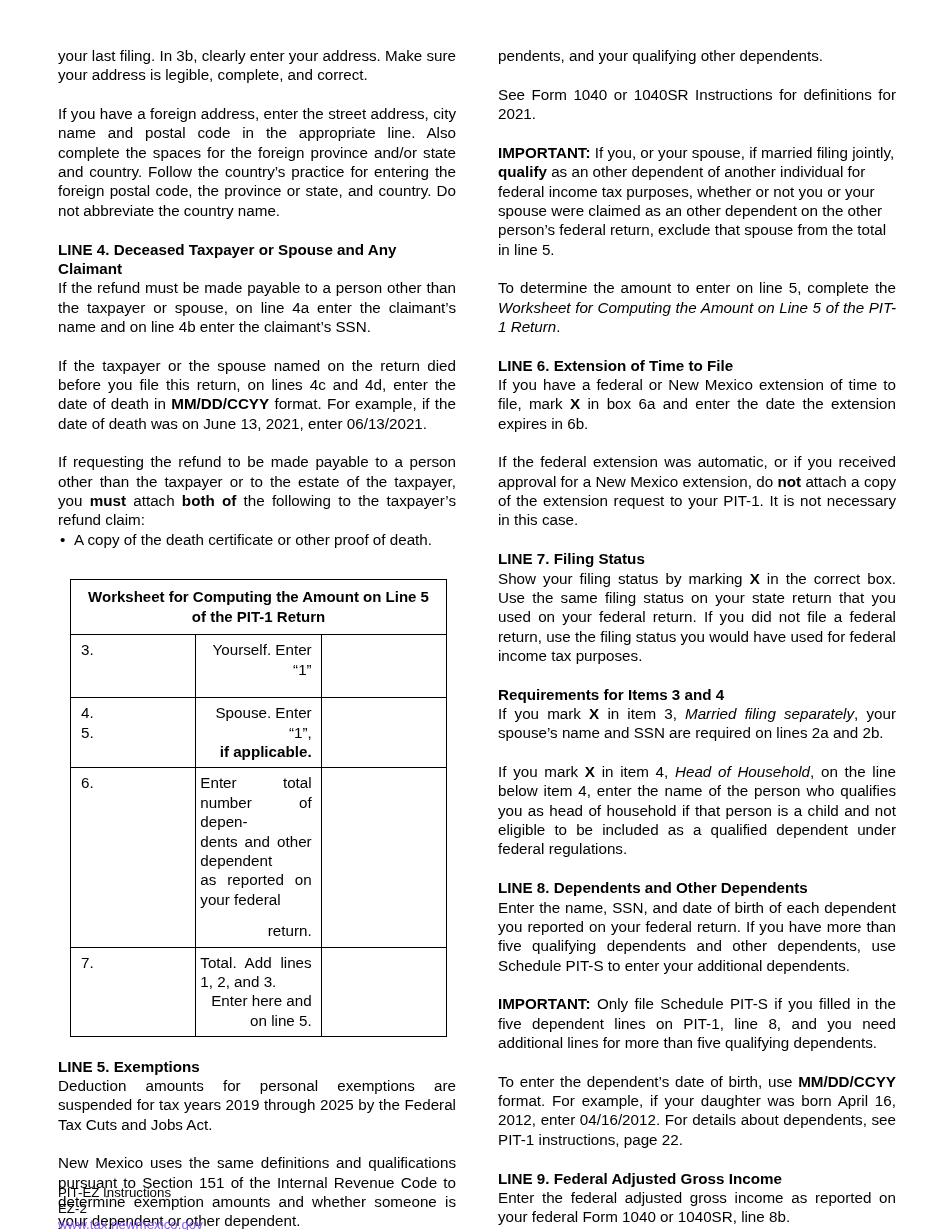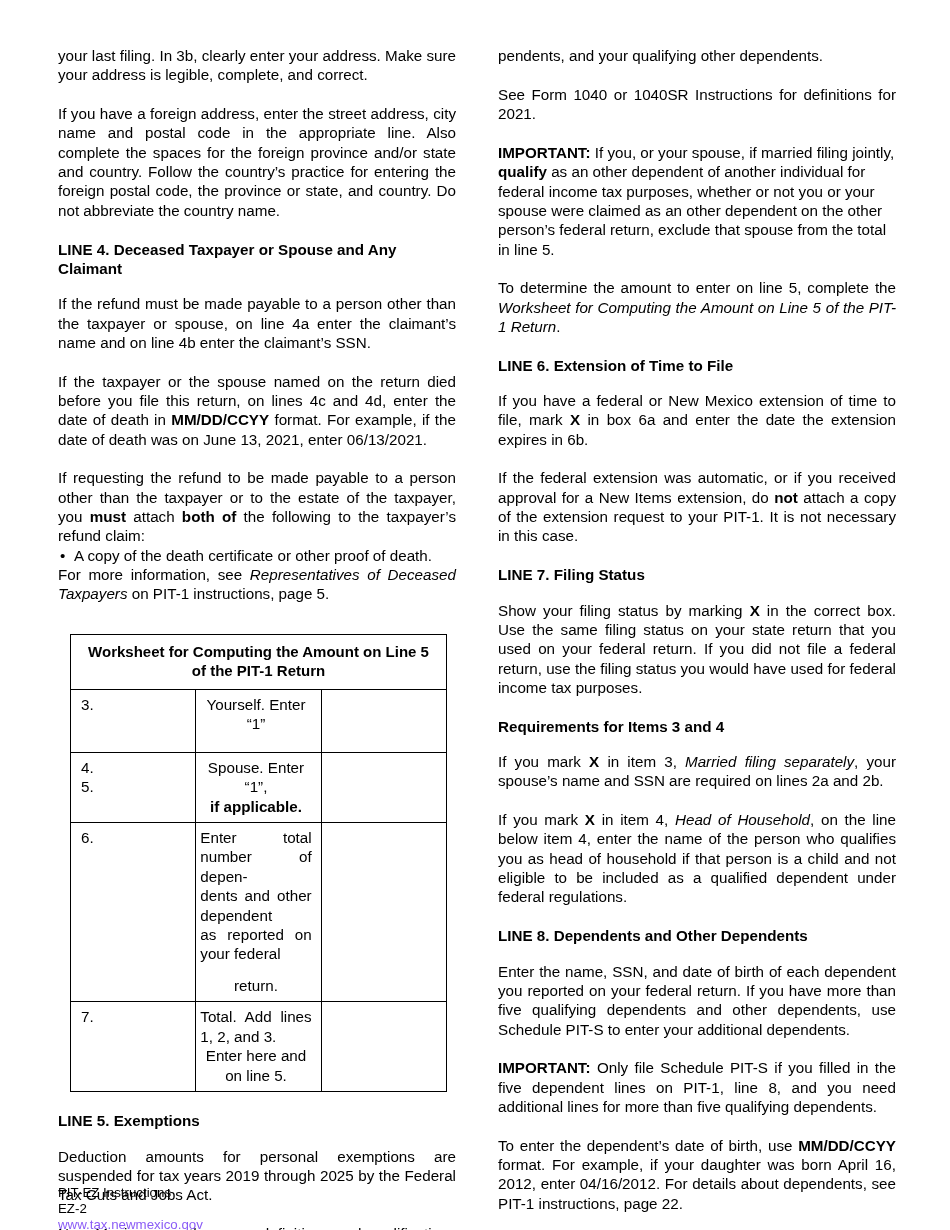--- a/index.html
+++ b/index.html
@@ -46,21 +46,21 @@
   p.noj { text-align: left; }
   p + p { margin-top: 19.4px; }
   h3 {
     margin: 0;
     font-size: 15.2px;
     line-height: 19.35px;
     font-weight: bold;
     text-align: left;
   }
   h3.sec { margin-top: 19.4px; }
-  h3 + p { margin-top: 16px; }
+  h3 + p { margin-top: 0; }
   .it { font-style: italic; }
   .bd { font-weight: bold; }
   ul.bullets {
     margin: 0;
     padding: 0;
     list-style: none;
   }
   ul.bullets li {
     font-size: 15.2px;
     line-height: 19.35px;
@@ -105,21 +105,21 @@
     padding: 5px 0 5px 10px !important;
     text-align: left;
     white-space: nowrap;
   }
   .ws-desc {
     font-size: 15.2px;
     line-height: 19.4px;
     padding: 5px 9px 6px 4px !important;
     text-align: justify;
   }
-  .ws-desc .lastline { display: block; text-align: center; }
+  .ws-desc .lastline { display: block; text-align: right; }
   .ws-amt {
     width: 120px;
   }
   .row-a td { height: 51px; }
   .row-b td { height: 50px; }
   .row-c td { height: 87px; }
   .row-d td { height: 47px; }
 
   
   .footer {
@@ -165,21 +165,20 @@
       <p><span>If the taxpayer or the spouse named on the return died before you file this return, on lines 4c and 4d, enter the date of death in </span><span class="bd">MM/DD/CCYY</span><span> format. For example, if the date of death was on June 13, 2021, enter 06/13/2021.</span></p>
 
       <p><span>If requesting the refund to be made payable to a person other than the taxpayer or to the estate of the taxpayer, you </span><span class="bd">must</span><span> attach </span><span class="bd">both of</span><span> the following to the taxpayer’s refund claim:</span></p>
 
       <ul class="bullets">
         <li>
             <span class="lastline">A copy of the death certificate or other proof of death.</span>
           </li>
       </ul>
 
-      <p><span>For more information, see </span><span class="it">Representatives of Deceased Taxpayers</span><span> on PIT-1 instructions, page 5.</span></p>
 
       <table class="worksheet">
         <tbody>
           <tr>
             <td class="ws-title" colspan="3">
               <span style="display: block;">Worksheet for Computing the Amount on Line 5</span>
               <span style="display: block;">of the PIT-1 Return</span>
             </td>
           </tr>
 
@@ -251,21 +250,21 @@
 
       <p>See Form 1040 or 1040SR Instructions for definitions for 2021.</p>
 
       <p class="noj"><span class="bd">IMPORTANT:</span><span> If you, or your spouse, if married filing jointly, </span><span class="bd">qualify</span><span> as an other dependent of another individual for federal income tax purposes, whether or not you or your spouse were claimed as an other dependent on the other person’s federal return, exclude that spouse from the total in line 5.</span></p>
 
       <p><span>To determine the amount to enter on line 5, complete the </span><span class="it">Worksheet for Computing the Amount on Line 5 of the PIT-1 Return</span><span>.</span></p>
 
       <h3 class="sec">LINE 6. Extension of Time to File</h3>
       <p><span>If you have a federal or New Mexico extension of time to file, mark </span><span class="bd">X</span><span> in box 6a and enter the date the extension expires in 6b.</span></p>
 
-      <p><span>If the federal extension was automatic, or if you received approval for a New Items extension, do </span><span class="bd">not</span><span>  attach a copy of the extension request to your PIT-1. It is not necessary in this case.</span></p>
+      <p><span>If the federal extension was automatic, or if you received approval for a New Mexico extension, do </span><span class="bd">not</span><span>  attach a copy of the extension request to your PIT-1. It is not necessary in this case.</span></p>
 
       <h3 class="sec">LINE 7. Filing Status</h3>
       <p><span>Show your filing status by marking </span><span class="bd">X</span><span> in the correct box. Use the same filing status on your state return that you used on your federal return. If you did not file a federal return, use the filing status you would have used for federal income tax purposes.</span></p>
 
       <h3 class="sec">Requirements for Items 3 and 4</h3>
       <p><span>If you mark </span><span class="bd">X</span><span> in item 3, </span><span class="it">Married filing separately</span><span>, your spouse’s name and SSN are required on lines 2a and 2b.</span></p>
 
       <p><span>If you mark </span><span class="bd">X</span><span> in item 4, </span><span class="it">Head of Household</span><span>, on the line below item 4, enter the name of the person who qualifies you as head of household if that person is a child and not eligible to be included as a qualified dependent under federal regulations.</span></p>
 
       <h3 class="sec">LINE 8. Dependents and Other Dependents</h3>

